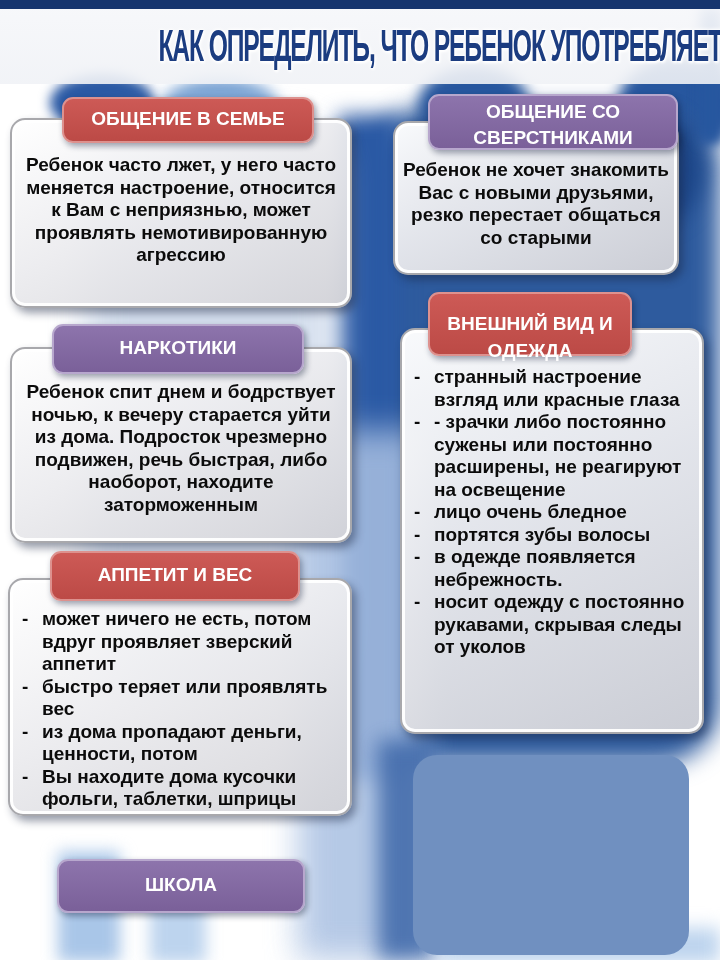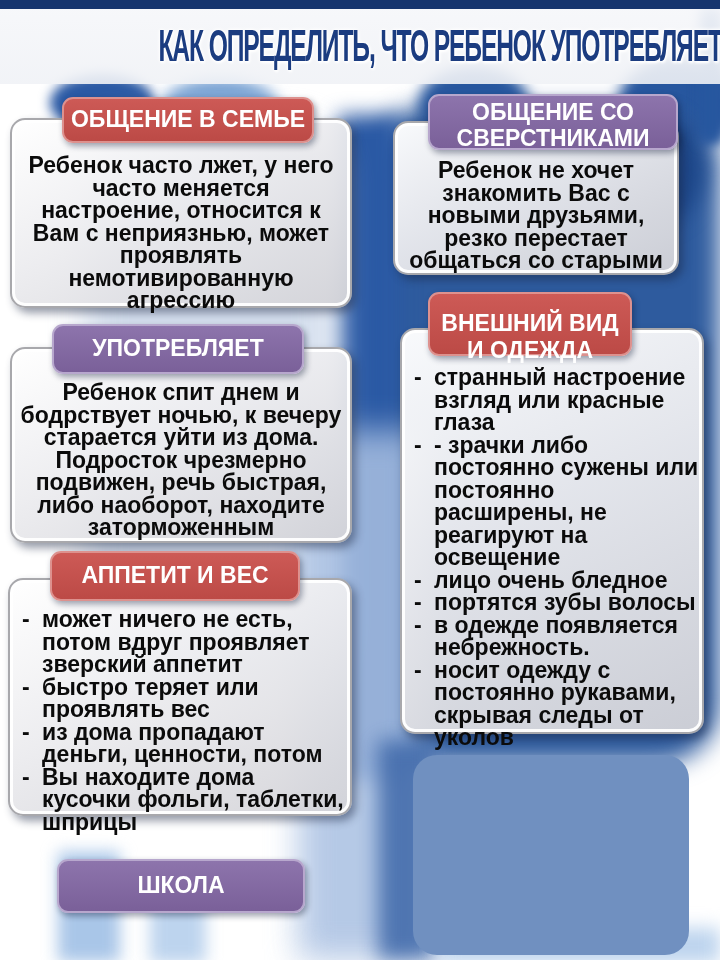--- a/index.html
+++ b/index.html
@@ -12,30 +12,30 @@
 
   
   .banner{position:absolute;left:0;top:0;width:720px;height:84px;z-index:4;
           background:linear-gradient(180deg,#16356e 0,#16356e 9px,rgba(246,247,250,.93) 9px,rgba(240,242,246,.90) 100%);}
   .title{position:absolute;left:0;top:9px;width:720px;height:75px;line-height:73px;text-align:center;white-space:nowrap;
          font-size:44px;font-weight:bold;letter-spacing:-2px;color:#1b3c80;
          transform:scaleX(.56);transform-origin:50% 50%;
          text-shadow:0 0 2px #fff,0 0 4px #fff,0 0 7px #fff,2px 2px 3px rgba(255,255,255,.9);}
 
   
-  .hdr{position:absolute;z-index:3;text-align:center;color:#fff;font-weight:bold;font-size:23px;
+  .hdr{position:absolute;z-index:3;text-align:center;color:#fff;font-weight:bold;font-size:19px;
        border-radius:11px;box-shadow:2px 3px 6px rgba(10,20,50,.4);}
   .hdr.red{background:linear-gradient(180deg,#cd5a56 0%,#bc4a46 100%);border:2px solid #dd918e;}
   .hdr.purple{background:linear-gradient(180deg,#8d74ac 0%,#7a6099 100%);border:2px solid #b7a7cd;}
 
   
   .panel{position:absolute;z-index:2;border-radius:15px;border:2px solid #a8a8ac;
          background:linear-gradient(155deg,rgba(255,255,255,.97) 0%,rgba(236,236,239,.95) 45%,rgba(211,211,216,.95) 100%);
          box-shadow:inset 0 0 0 3px rgba(255,255,255,.95),4px 5px 8px rgba(25,35,65,.45);
-         color:#0b0b0b;font-weight:bold;font-size:23px;line-height:22.5px;box-sizing:border-box;}
+         color:#0b0b0b;font-weight:bold;font-size:19px;line-height:22.5px;box-sizing:border-box;}
   .panel .center{text-align:center;padding:0 8px;}
   .li{display:flex;}
   .li .dash{flex:none;width:32px;padding-left:12px;box-sizing:border-box;}
   .li .txt{flex:1;padding-right:2px;}
 
   .bluebox{position:absolute;z-index:2;background:#7090c0;border-radius:24px;}
 </style>
 </head>
 <body>
 
@@ -64,21 +64,21 @@
   </div>
 
   <div class="hdr red" style="left:62px;top:97px;width:248px;height:42px;line-height:40px;">
     <span>ОБЩЕНИЕ В СЕМЬЕ</span>
   </div>
   <div class="panel" style="left:10px;top:118px;width:342px;height:190px;padding-top:34px;">
     <div class="center">Ребенок часто лжет, у него часто меняется настроение, относится к Вам с неприязнью, может проявлять немотивированную агрессию</div>
   </div>
 
   <div class="hdr purple" style="left:52px;top:324px;width:248px;height:46px;line-height:44px;">
-    <span>УПОТРЕБЛЯЕТ</span>
+    <span>НАРКОТИКИ</span>
   </div>
   <div class="panel" style="left:10px;top:347px;width:342px;height:196px;padding-top:32px;">
     <div class="center">Ребенок спит днем и бодрствует ночью, к вечеру старается уйти из дома. Подросток чрезмерно подвижен, речь быстрая, либо наоборот, находите заторможенным</div>
   </div>
 
   <div class="hdr red" style="left:50px;top:551px;width:246px;height:46px;line-height:44px;">
     <span>АППЕТИТ И ВЕС</span>
   </div>
   <div class="panel" style="left:8px;top:578px;width:344px;height:238px;padding-top:28px;">
       <div class="li">

